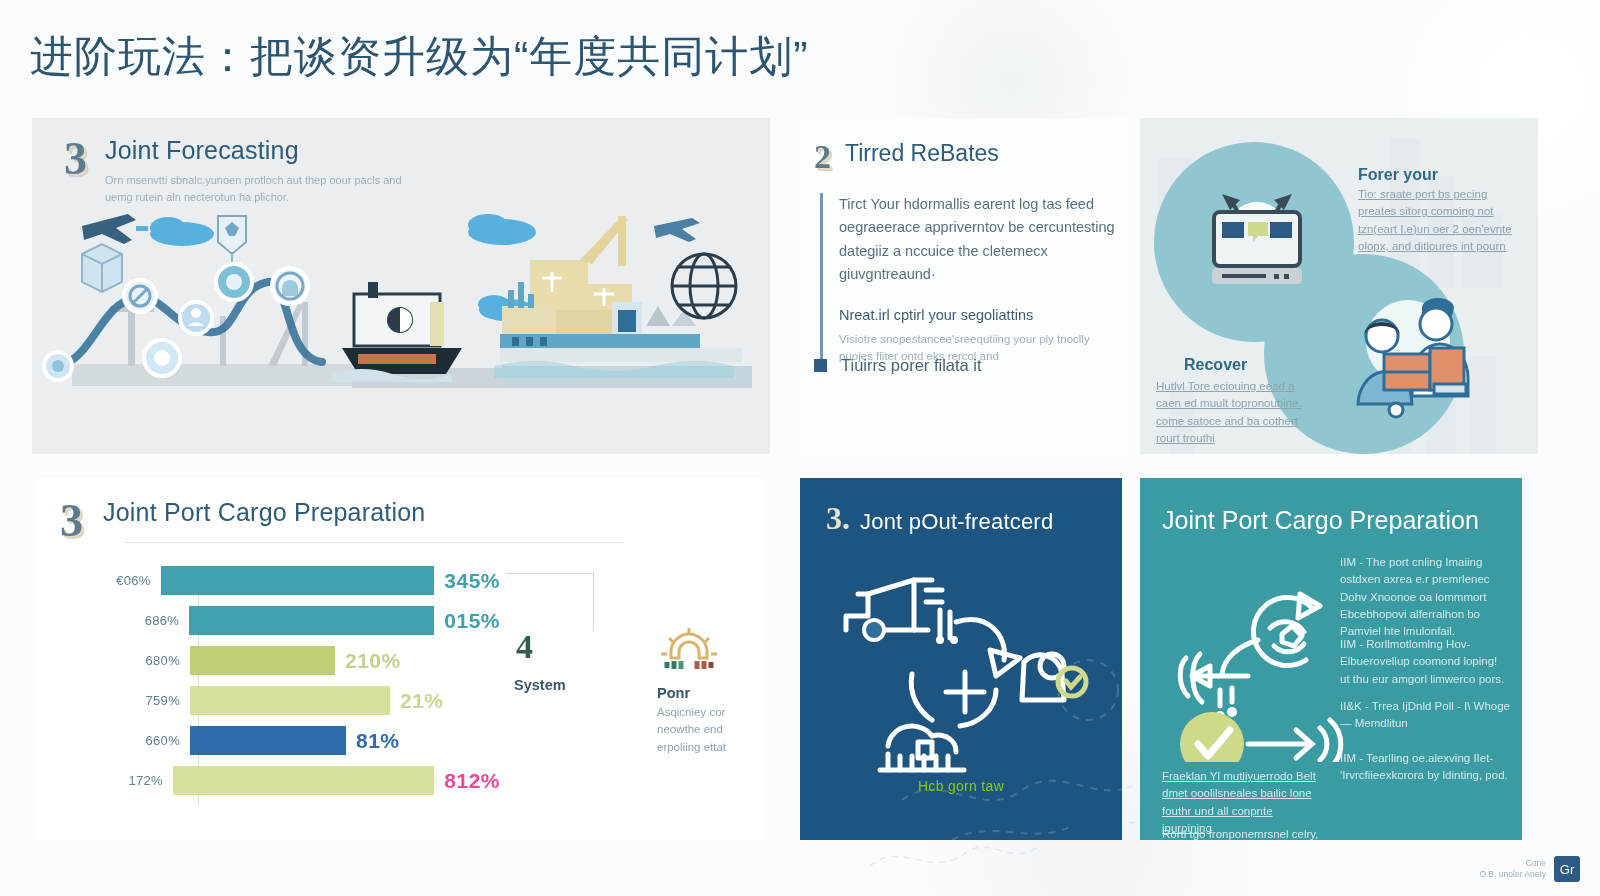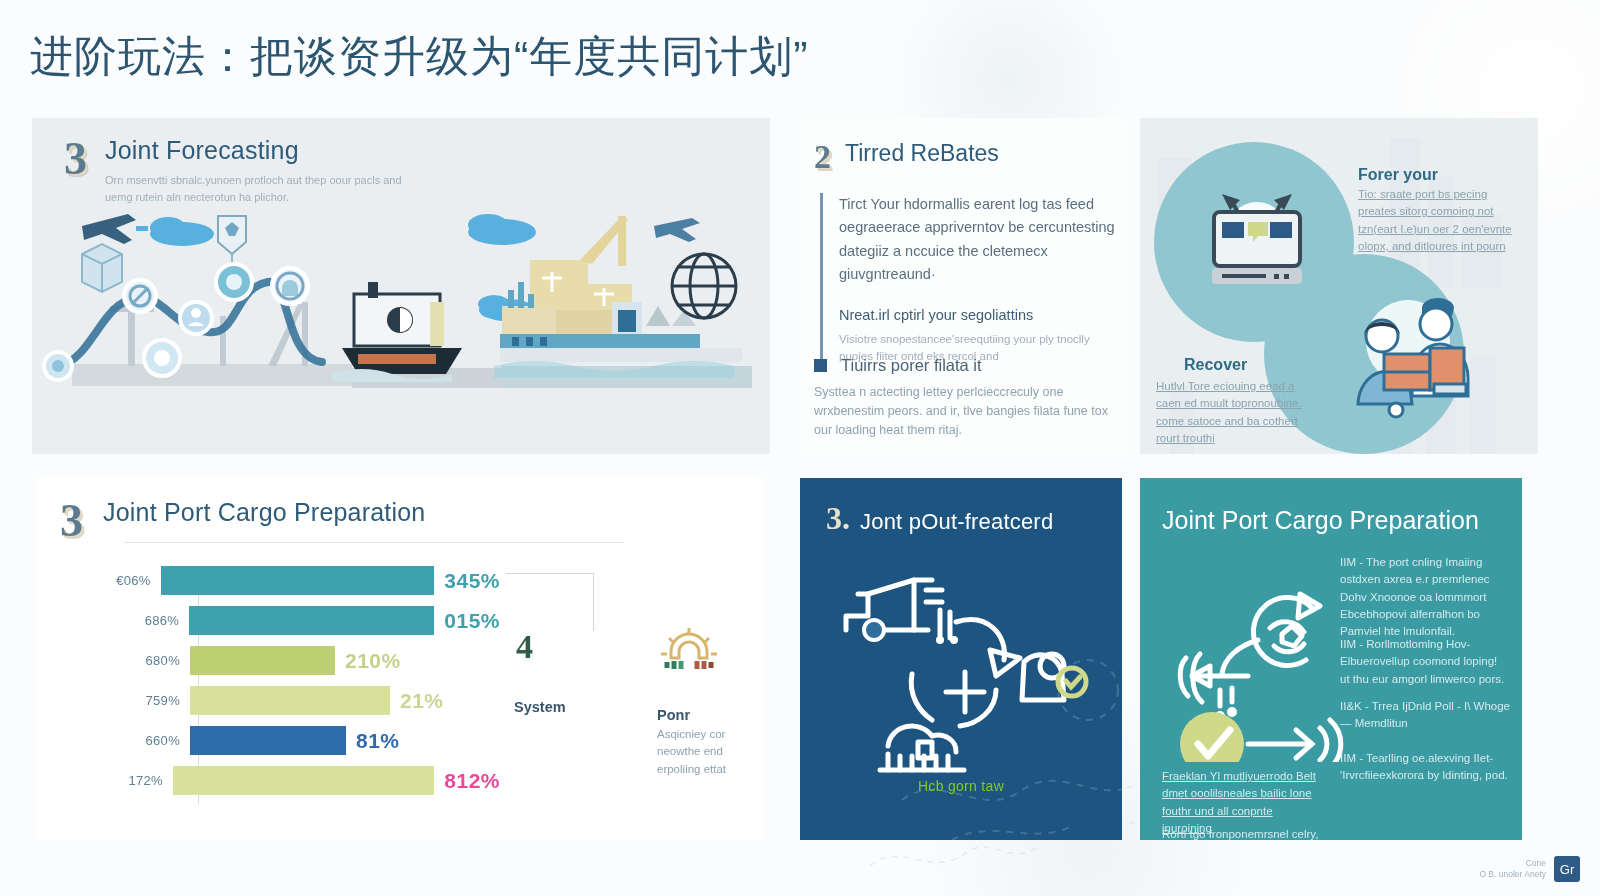--- a/index.html
+++ b/index.html
@@ -77,21 +77,21 @@
   .d-rule{ position:absolute; left:88px; top:64px; width:500px; height:1px; background:#dfe5e8; }
   .chart{ position:absolute; left:24px; top:88px; width:440px; height:240px; }
   .chart-axis{ position:absolute; left:138px; top:0; width:1px; height:238px; background:#d5dde1; }
   .bar-row{ position:absolute; left:0; display:flex; align-items:center; width:440px; }
   .bar-cat{ width:130px; text-align:right; padding-right:10px;
             font-size:13px; color:#5e8196; letter-spacing:.3px; }
   .bar{ height:100%; }
   .bar-val{ margin-left:10px; font-size:21px; font-weight:700; letter-spacing:.5px; }
   .legend{ position:absolute; left:478px; top:150px; width:240px; display:flex; gap:46px; }
   .leg-item{ width:100px; }
-  .leg-h{ font-size:14.5px; font-weight:700; color:#37566c; margin-top:27px; }
+  .leg-h{ font-size:14.5px; font-weight:700; color:#37566c; margin-top:5px; }
   .leg-b{ font-size:11.5px; line-height:1.5; color:#8ea3ae; margin-top:3px; }
   .leg-connector{ position:absolute; left:470px; top:95px; width:88px; height:58px;
                   border-top:1.5px solid #cfd8dd; border-right:1.5px solid #cfd8dd; }
 
   
   .e-head{ position:absolute; left:26px; top:22px; display:flex; align-items:baseline; gap:10px; }
   .e-num{ font-family:"Liberation Serif","DejaVu Serif",serif; font-size:32px;
           font-weight:700; color:#e9e2cb; }
   .e-title{ font-size:22px; color:#ffffff; letter-spacing:.2px; }
   .e-caption{ position:absolute; left:0; top:300px; width:322px; text-align:center;
@@ -266,21 +266,20 @@
     <div class="b-para">Tirct Your hdormallis earent log tas feed oegraeerace appriverntov be cercuntesting dategiiz a nccuice the cletemecx giuvgntreaund·</div>
     <div class="b-para2">Nreat.irl cptirl your segoliattins</div>
     <div class="b-para3">Visiotre snopestancee'sreequtiing your ply tnoclly puojes fiiter ontd eks rercol and</div>
   </div>
 
   <div class="b-bullet">
     <div class="b-bullet-row">
       <span class="b-square"></span>
       <span class="b-bullet-title">Tiuirrs porer filata it</span>
     </div>
-    <div class="b-bullet-body">Systtea n actecting lettey perlcieccreculy one wrxbenestim peors. and ir, tlve bangies filata fune tox our loading heat them ritaj.</div>
   </div>
 </div>
 
 <div class="card card-c">
 
   <svg style="position:absolute;left:0;top:0;width:398px;height:336px;opacity:.35" viewBox="0 0 398 336">
     <g fill="#dde4e8">
       <rect x="18" y="40" width="34" height="120"></rect>
         <rect x="250" y="20" width="30" height="150"></rect>
       <rect x="288" y="58" width="26" height="112"></rect>

